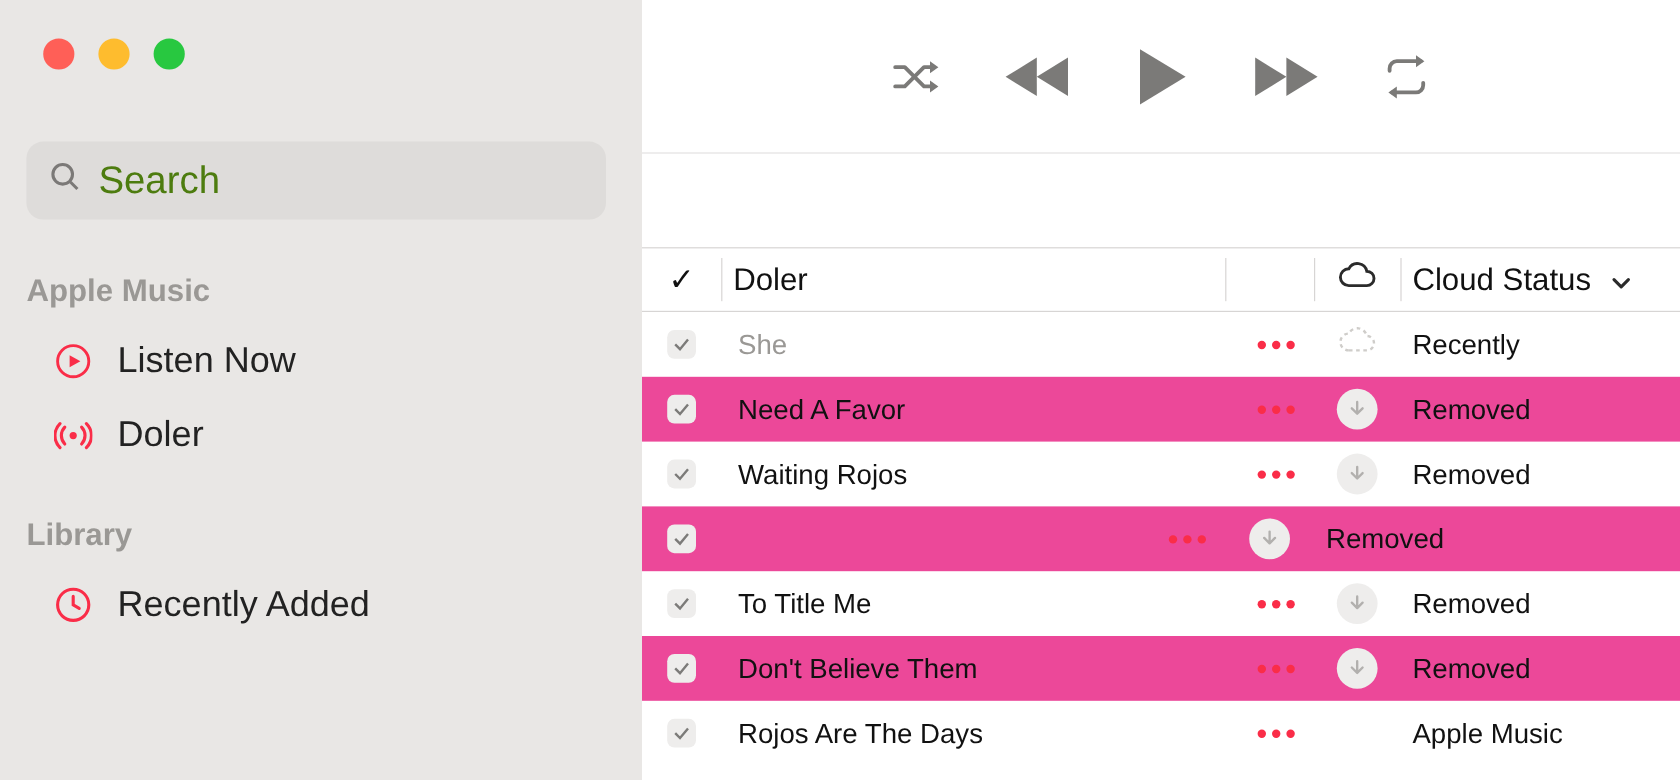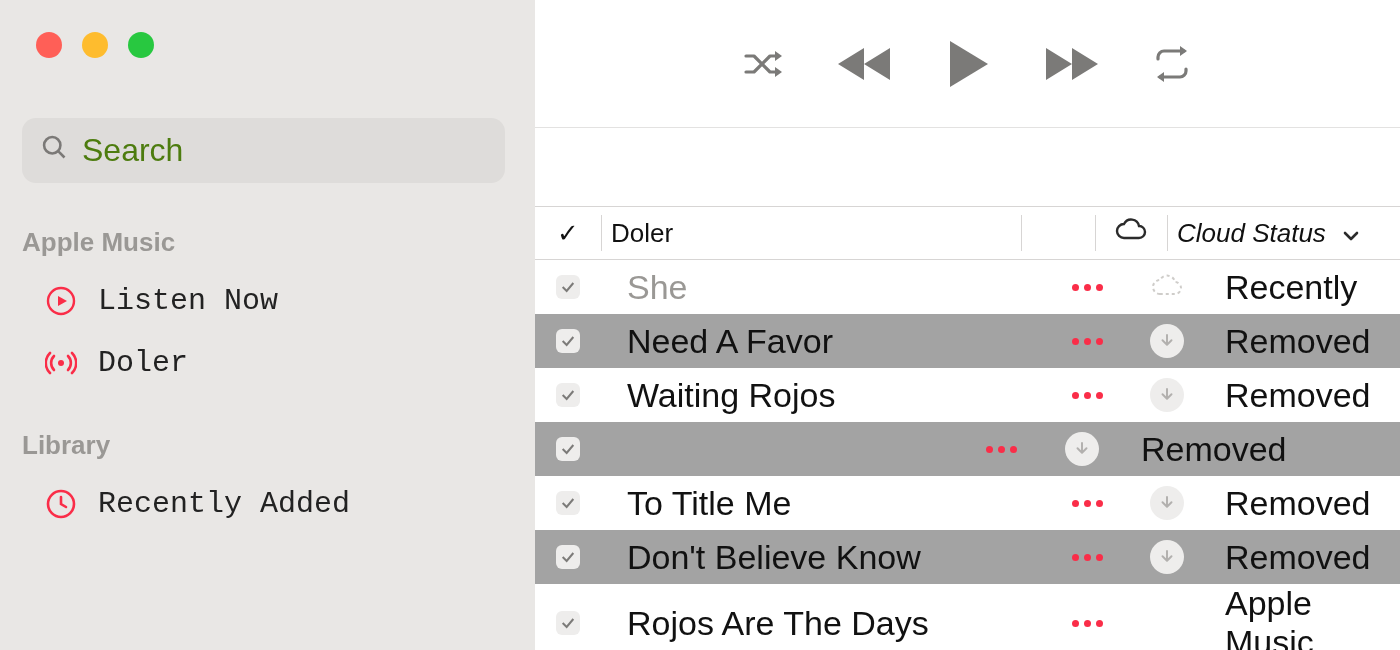--- a/index.html
+++ b/index.html
@@ -12,44 +12,44 @@
   .dot { width: 26px; height: 26px; border-radius: 50%; }
   .dot.red { background:#ff5f57; }
   .dot.yellow { background:#febc2e; }
   .dot.green { background:#28c840; }
 
   .search-wrap { margin: 0 30px 40px 22px; }
   .search { display:flex; align-items:center; gap:14px; background:#dedcda; border-radius:14px; padding:14px 18px; color:#4d7c0f; font-size:32px; }
   .search svg { width:28px; height:28px; stroke:#7b7977; fill:none; stroke-width:2.2; }
 
   .section-label { font-size:26px; color:#9a9895; font-weight:600; padding:4px 22px 12px; }
-  .nav-item { display:flex; align-items:center; gap:20px; padding:14px 22px 14px 44px; font-size:30px; color:#222; cursor:default;font-family:Liberation Mono, monospace; }
+  .nav-item { display:flex; align-items:center; gap:20px; padding:14px 22px 14px 44px; font-size:30px; color:#222; cursor:default; }
   .nav-item .ic { width:34px; height:34px; display:flex; align-items:center; justify-content:center; color:#fa2d48; }
   .nav-item svg { width:32px; height:32px; }
   .section-gap { height: 32px; }
 
   
   .main { flex:1; display:flex; flex-direction:column; }
   .player-bar { height:128px; display:flex; align-items:center; justify-content:center; gap:48px; border-bottom:1px solid #e3e2e1; }
   .player-bar .ctrl { color:#7b7a78; display:flex; align-items:center; }
   .player-bar svg { display:block; }
 
   .spacer { height: 78px; }
 
   .cols, .row { display:grid; grid-template-columns: 66px 420px 74px 72px 1fr; align-items:center; }
   .cols { height:54px; font-size:26px; color:#111; border-top:1px solid #d7d5d4; border-bottom:1px solid #d7d5d4; }
   .cols .hcell { height:100%; display:flex; align-items:center; padding:0 10px; position:relative; }
   .cols .hcell + .hcell::before { content:""; position:absolute; left:0; top:8px; bottom:8px; width:1px; background:#d7d5d4; }
   .hcell.check { justify-content:center; }
   .hcell.cloud   { justify-content:center; }
-  .hcell.status { gap:10px;font-style:italic; }
+  .hcell.status { gap:10px; }
   .chev { margin-left:6px; }
 
-  .row { height:54px; font-size:34px; color:#111;gap:12px; }
-  .row.alt { background:#a3a3a3; }
+  .row { height:54px; font-size:23px; color:#111; }
+  .row.alt { background:#ec4899; }
   .row .cell { display:flex; align-items:center; height:100%; padding:0 10px; }
   .row .check { justify-content:center; }
   .row .title { padding-left:14px; }
   .row.dim .title { color:#9a9895; }
   .row .more { justify-content:flex-end; padding-right:16px; }
   .dots3 { display:flex; gap:5px; }
   .dots3 span { width:7px; height:7px; border-radius:50%; background:#fa2d48; }
   .row .cicon { justify-content:center; }
   .status-txt { padding-left:14px; }
 
@@ -315,21 +315,21 @@
           <div class="cell status-txt">Removed</div>
         </div>
         <div class="row alt">
           <div class="cell check">
             <span class="cb">
               <svg viewBox="0 0 24 24">
                 <path d="M4 12 L10 18 L20 6"></path>
               </svg>
             </span>
           </div>
-          <div class="cell title">Don't Believe Know</div>
+          <div class="cell title">Don't Believe Them</div>
           <div class="cell more">
             <span class="dots3">
               <span></span>
               <span></span>
               <span></span>
             </span>
           </div>
           <div class="cell cicon">
             <span class="cl-circle">
               <svg viewBox="0 0 24 24">

